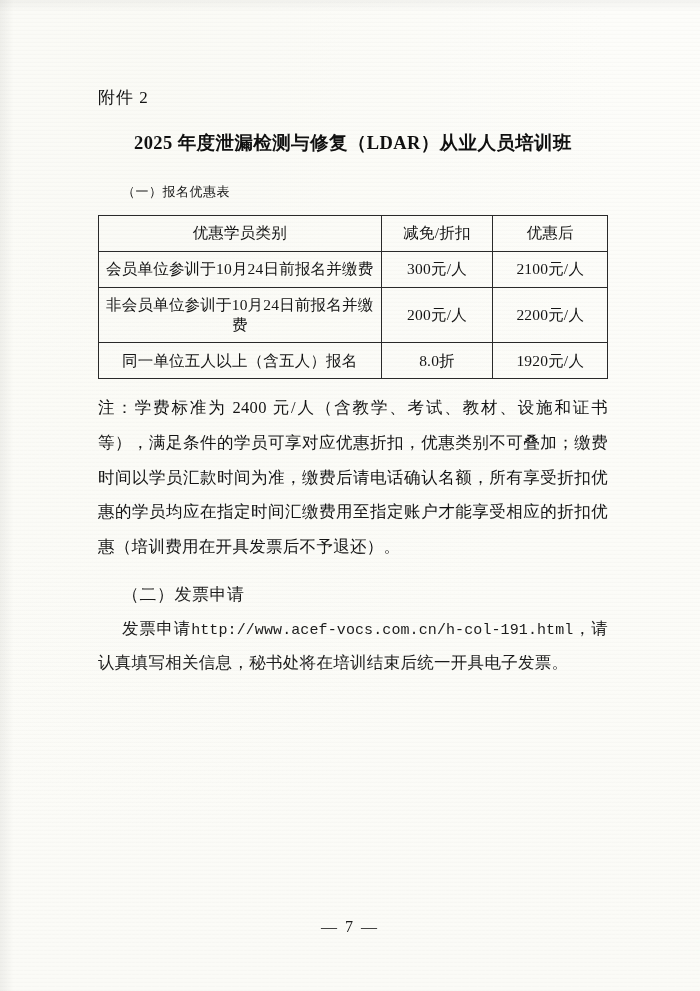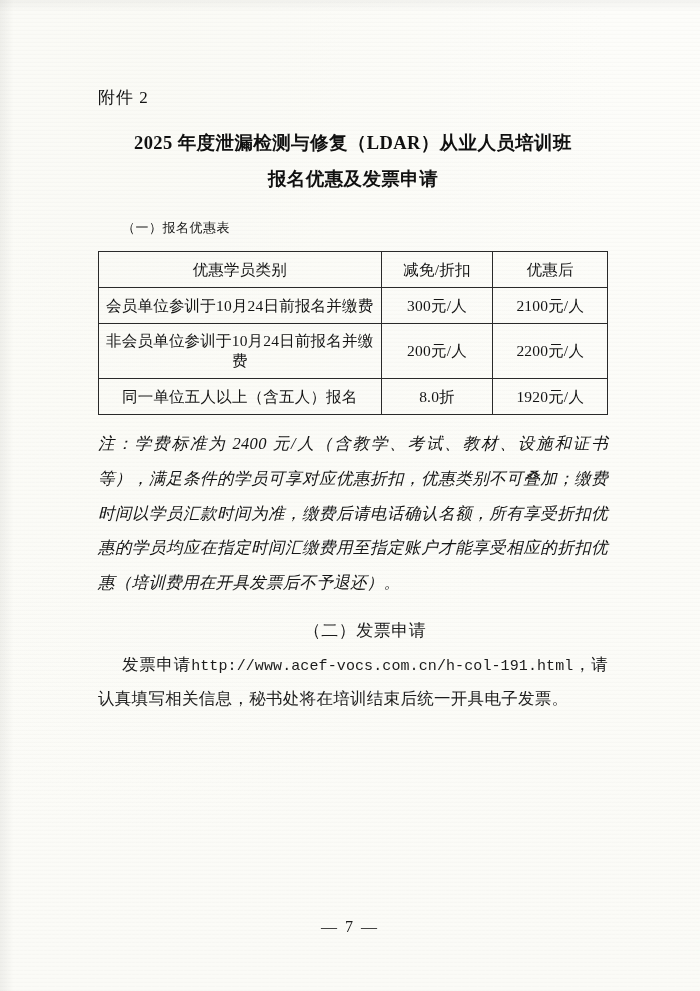--- a/index.html
+++ b/index.html
@@ -88,31 +88,29 @@
     padding-left: 9px;
     letter-spacing: 0.1px;
   }
   .note {
     margin-top: 12px;
     font-size: 16.5px;
     line-height: 2.1;
     letter-spacing: 0.3px;
     text-align: justify;
     color: #141414;
-    font-style: italic;
   }
   .note p {
     margin: 0;
   }
   .sub-head {
     font-size: 17px;
     margin: 18px 0 6px 0;
     text-indent: 24px;
     letter-spacing: 0.5px;
-    text-align: center;
   }
   .invoice-body {
     font-size: 16.5px;
     line-height: 2.1;
     letter-spacing: 0.3px;
     text-align: justify;
   }
   .invoice-body p {
     margin: 0;
     text-indent: 24px;
@@ -160,21 +158,20 @@
   <div class="paper-tint"></div>
   <div class="edge-shadow-left"></div>
   <div class="edge-shadow-top"></div>
 
   <div class="content">
 
     <div class="attach-label">附件 2</div>
 
     <div class="doc-title">
       <span class="line1">2025 年度泄漏检测与修复（LDAR）从业人员培训班</span>
-      <span class="line2">报名优惠及发票申请</span>
     </div>
 
     <div class="section-head">（一）报名优惠表</div>
 
     <table class="discount">
       <colgroup>
         <col class="c1">
         <col class="c2">
         <col class="c3">
       </colgroup>

